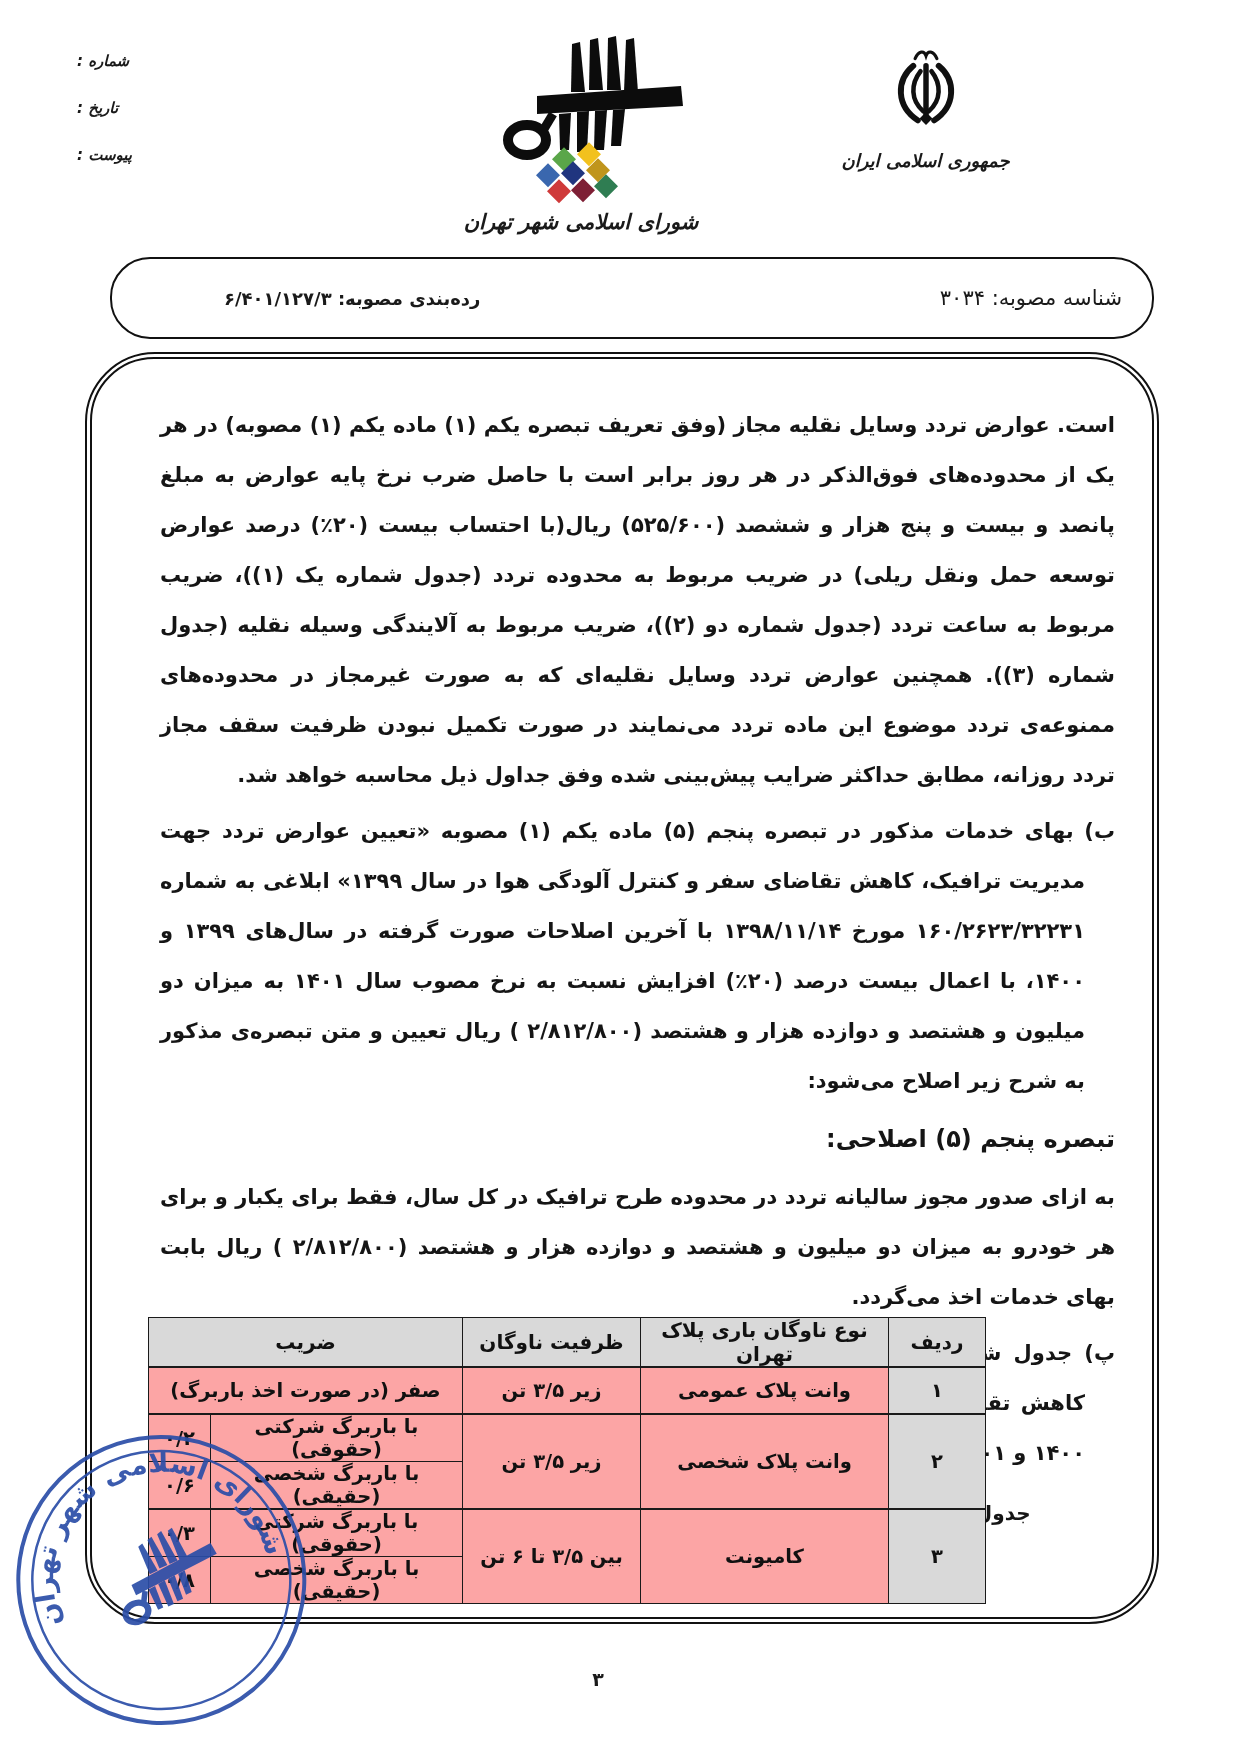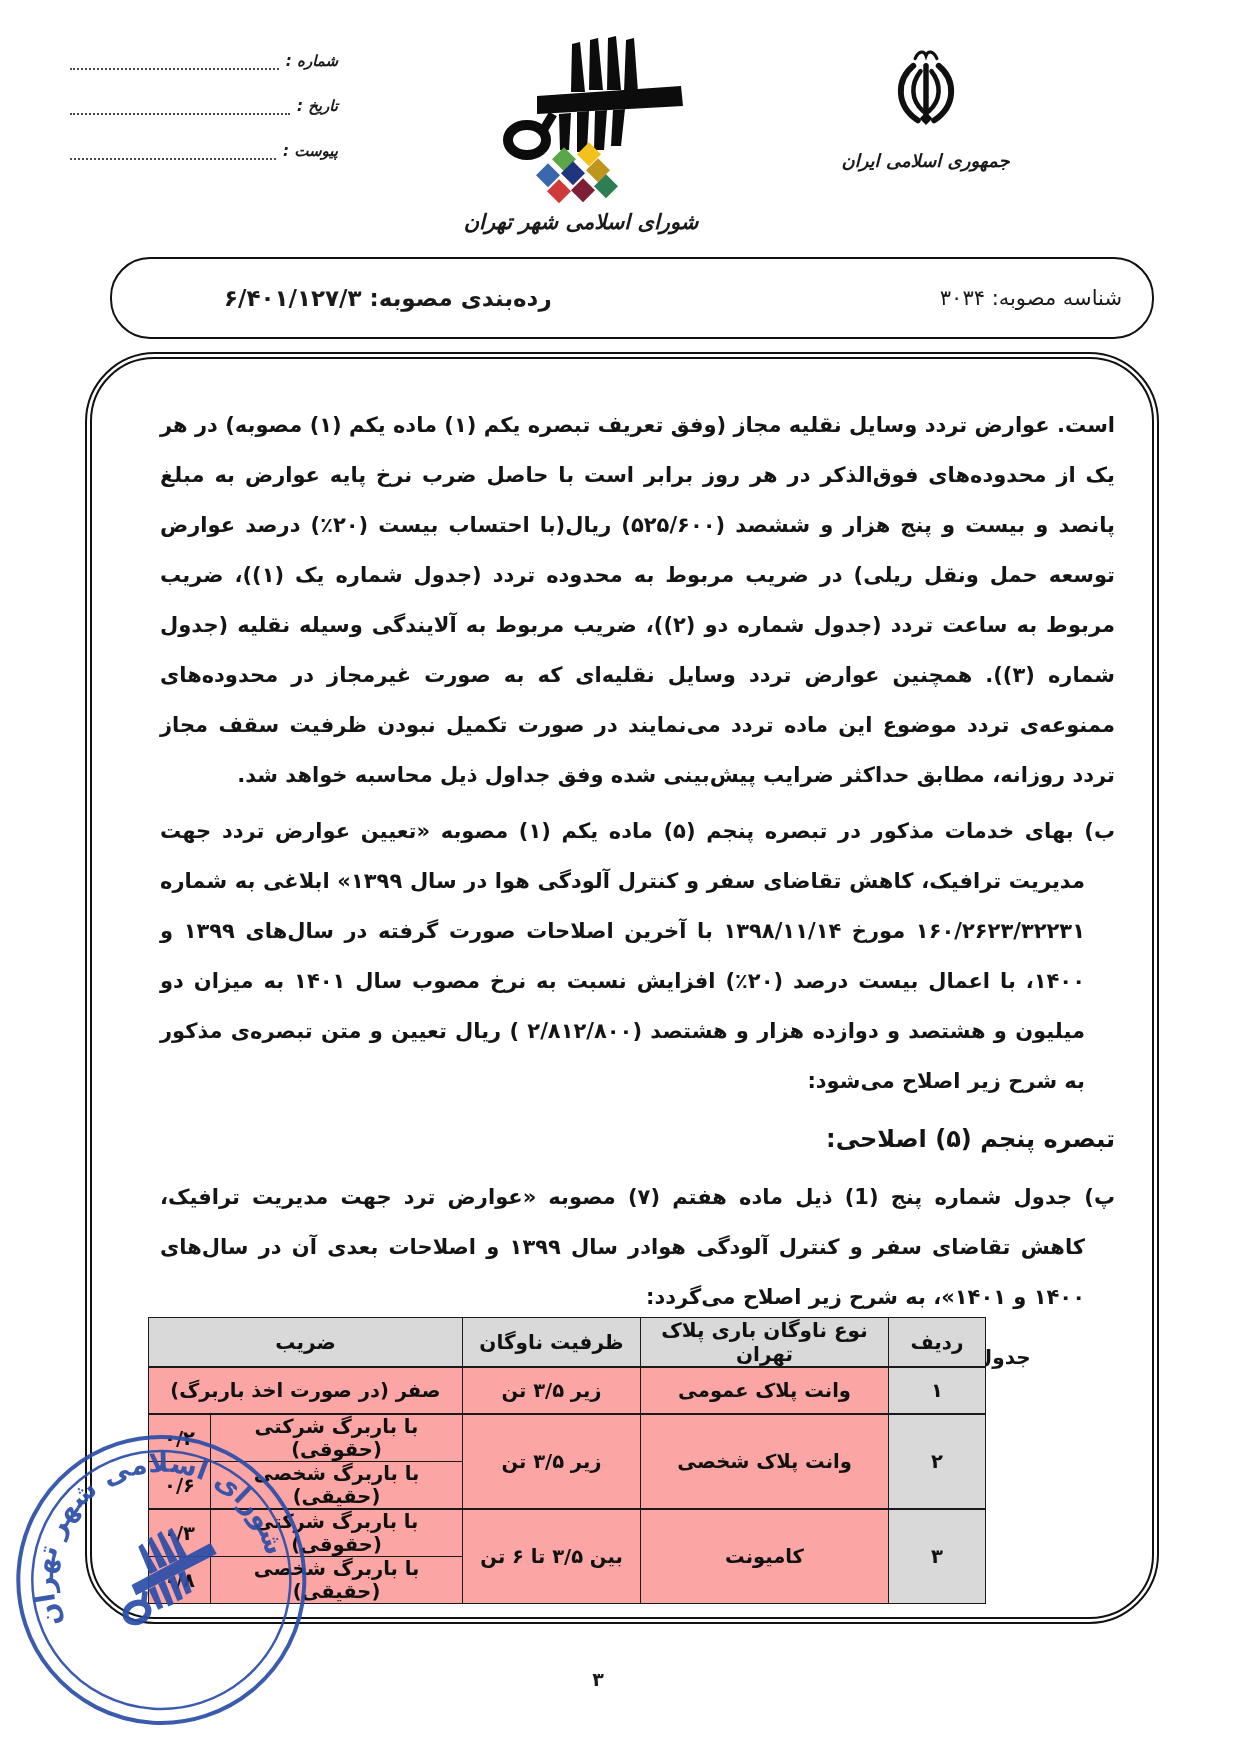--- a/index.html
+++ b/index.html
@@ -3,36 +3,36 @@
 <meta charset="utf-8">
 <style>
   html,body{margin:0;padding:0;}
   body{
     width:1241px;height:1755px;position:relative;overflow:hidden;
     background:#ffffff;color:#1a1a1a;
     font-family:"DejaVu Sans", sans-serif;
   }
   
   .hdr-fields{position:absolute;top:52px;left:70px;width:268px;direction:rtl;}
-  .field-row{display:flex;align-items:flex-end;margin-bottom:27px;font-size:15px;font-weight:bold;font-style:italic;}
+  .field-row{display:flex;align-items:flex-end;margin-bottom:27px;font-size:15px;font-weight:bold;font-style:italic;flex-direction:column;}
   .field-label{margin-left:7px;white-space:nowrap;}
   .dots{flex:1;border-bottom:2px dotted #4a4a4a;height:0.9em;}
   
   .center-logo{position:absolute;top:34px;left:436px;width:290px;text-align:center;}
   .council-name{font-size:21px;font-weight:bold;font-style:italic;margin-top:0px;direction:rtl;}
   
   .emblem{position:absolute;top:44px;left:813px;width:225px;text-align:center;}
   .country-name{font-size:18px;font-weight:bold;font-style:italic;margin-top:2px;direction:rtl;}
   
   .banner{position:absolute;top:257px;left:110px;width:1040px;height:78px;
     border:2.5px solid #111;border-radius:40px;background:#fff;}
   .banner .id-text{position:absolute;right:30px;top:50%;transform:translateY(-50%);
     font-size:21px;font-weight:normal;direction:rtl;white-space:nowrap;}
   .banner .class-text{position:absolute;left:112px;top:50%;transform:translateY(-50%);
-    font-size:23px;font-weight:bold;direction:rtl;white-space:nowrap;}
+    font-size:18px;font-weight:bold;direction:rtl;white-space:nowrap;}
   
   .main-box{position:absolute;top:352px;left:85px;width:1070px;height:1268px;
     border:2px solid #111;border-radius:70px;}
   .main-box-inner{position:absolute;inset:3px;border:2px solid #111;border-radius:64px;}
   
   .content{position:absolute;top:400px;left:160px;width:955px;direction:rtl;
     text-align:justify;font-weight:bold;font-size:21px;line-height:50px;color:#151515;}
   .para{margin:0 0 6px 0;}
   .para.hang{padding-right:30px;text-indent:-30px;}
   .sub-heading{font-size:24px;font-weight:bold;text-align:right;margin:8px 0 8px 0;}
@@ -124,20 +124,21 @@
 </div>
 
 <div class="main-box">
   <div class="main-box-inner"></div>
 </div>
 
 <div class="content">
   <p class="para">است. عوارض تردد وسایل نقلیه مجاز (وفق تعریف تبصره یکم (۱) ماده یکم (۱) مصوبه) در هر یک از محدوده‌های فوق‌الذکر در هر روز برابر است با حاصل ضرب نرخ پایه عوارض به مبلغ پانصد و بیست و پنج هزار و ششصد (۵۲۵/۶۰۰) ریال(با احتساب بیست (۲۰٪) درصد عوارض توسعه حمل ونقل ریلی) در ضریب مربوط به محدوده تردد (جدول شماره یک (۱))، ضریب مربوط به ساعت تردد (جدول شماره دو (۲))، ضریب مربوط به آلایندگی وسیله نقلیه (جدول شماره (۳)). همچنین عوارض تردد وسایل نقلیه‌ای که به صورت غیرمجاز در محدوده‌های ممنوعه‌ی تردد موضوع این ماده تردد می‌نمایند در صورت تکمیل نبودن ظرفیت سقف مجاز تردد روزانه، مطابق حداکثر ضرایب پیش‌بینی شده وفق جداول ذیل محاسبه خواهد شد.</p>
   <p class="para hang">ب) بهای خدمات مذکور در تبصره پنجم (۵) ماده یکم (۱) مصوبه «تعیین عوارض تردد جهت مدیریت ترافیک، کاهش تقاضای سفر و کنترل آلودگی هوا در سال ۱۳۹۹» ابلاغی به شماره ۱۶۰/۲۶۲۳/۳۲۲۳۱ مورخ ۱۳۹۸/۱۱/۱۴ با آخرین اصلاحات صورت گرفته در سال‌های ۱۳۹۹ و ۱۴۰۰، با اعمال بیست درصد (۲۰٪) افزایش نسبت به نرخ مصوب سال ۱۴۰۱ به میزان دو میلیون و هشتصد و دوازده هزار و هشتصد (۲/۸۱۲/۸۰۰ ) ریال تعیین و متن تبصره‌ی مذکور به شرح زیر اصلاح می‌شود:</p>
   <div class="sub-heading">تبصره پنجم (۵) اصلاحی:</div>
+  <p class="para">به ازای صدور مجوز سالیانه تردد در محدوده طرح ترافیک در کل سال، فقط برای یکبار و برای هر خودرو به میزان دو میلیون و هشتصد و دوازده هزار و هشتصد (۲/۸۱۲/۸۰۰ ) ریال بابت بهای خدمات اخذ می‌گردد.</p>
   <p class="para hang">پ) جدول شماره پنج (1) ذیل ماده هفتم (۷) مصوبه «عوارض ترد جهت مدیریت ترافیک، کاهش تقاضای سفر و کنترل آلودگی هوادر سال ۱۳۹۹ و اصلاحات بعدی آن در سال‌های ۱۴۰۰ و ۱۴۰۱»، به شرح زیر اصلاح می‌گردد:</p>
   <div class="caption">جدول شماره پنج (۵)- ضریب عوارض وانت بارها و کامیونت‌ها ( تاسقف شش تن)</div>
 </div>
 
 <table class="coef-table">
   <colgroup>
     <col style="width:97px">
       <col style="width:248px">
       <col style="width:178px">
       <col style="width:252px">

